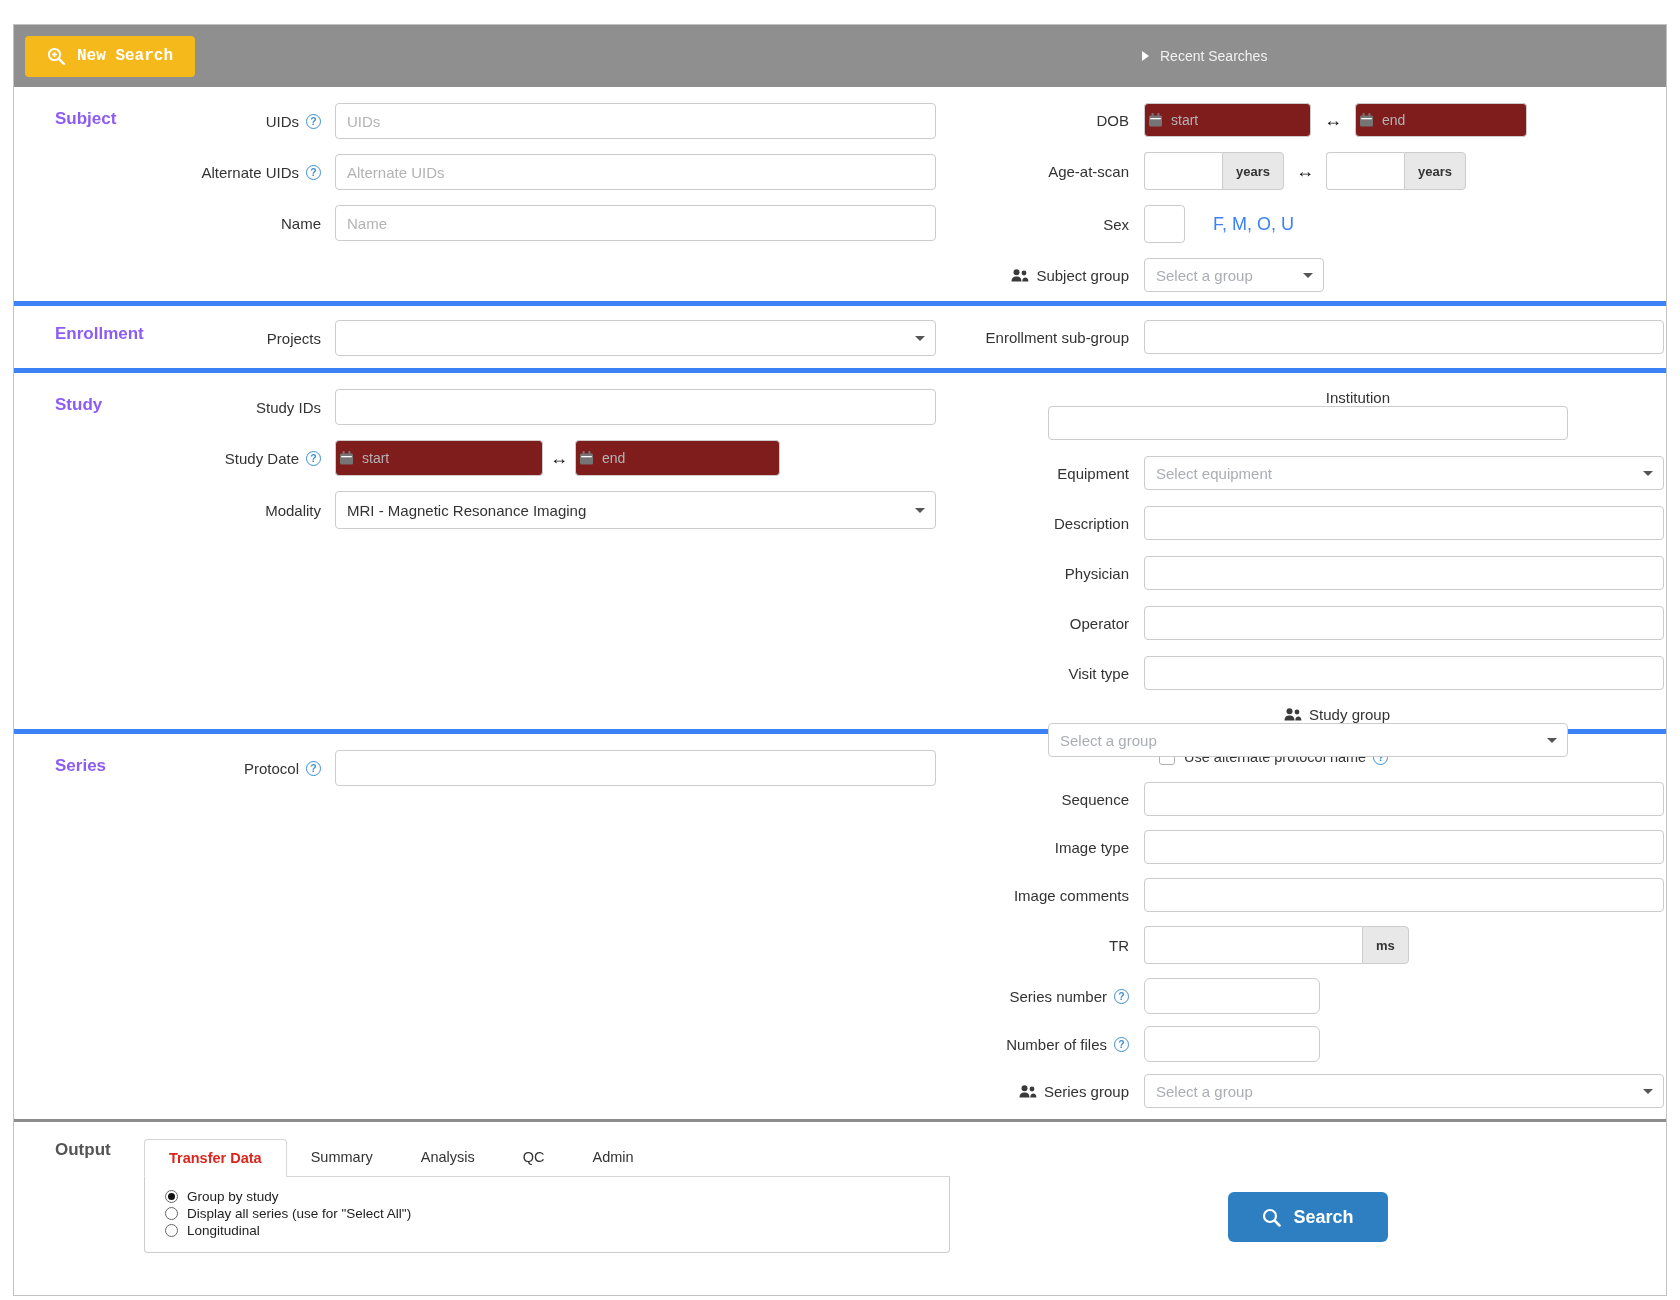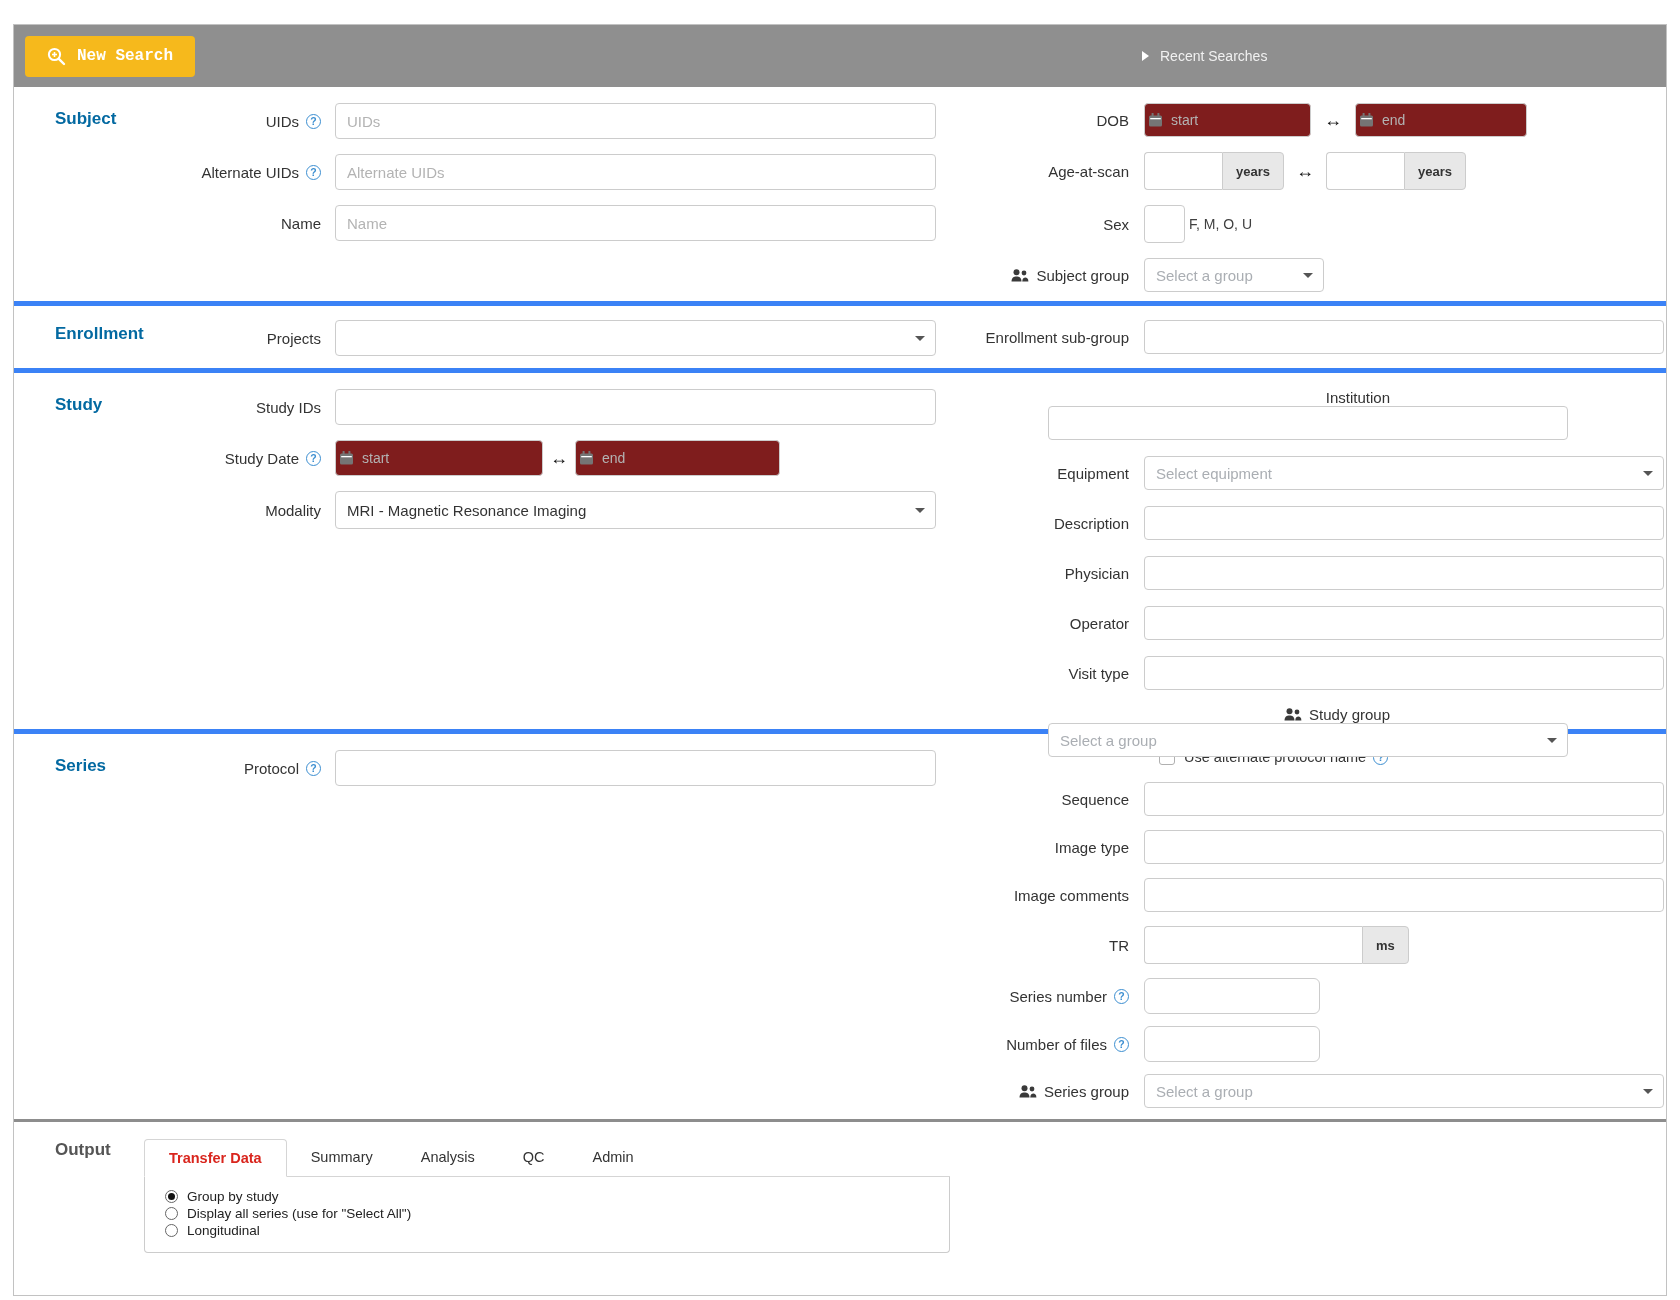--- a/index.html
+++ b/index.html
@@ -13,21 +13,21 @@
   .btn-new { background:#f6b91c; border:none; border-radius:4px; height:41px; padding:0 22px;
              display:flex; align-items:center; gap:11px; color:#fff; font-weight:700; font-size:16px; cursor:pointer;
              font-family:Liberation Mono, monospace; }
   .recent { position:absolute; left:1128px; top:0; height:62px; display:flex; align-items:center; gap:11px;
             color:#f1f1f1; font-size:14px; cursor:pointer; }
   .tri-right { width:0; height:0; border-top:5px solid transparent; border-bottom:5px solid transparent; border-left:7px solid #fff; }
 
   
   .section { display:flex; align-items:flex-start; }
   .section + .section { border-top:5px solid #3b82f6; }
-  .sec-title { flex:0 0 135px; padding:22px 0 0 41px; font-size:17px; font-weight:700; color:#0369a1; }
+  .sec-title { flex:0 0 135px; padding:22px 0 0 41px; font-size:17px; font-weight:700; color:#8b5cf6; }
   .cols { flex:1; display:flex; align-items:flex-start; }
   .col-l { flex:0 0 801px; padding-top:16px; }
   .col-r { flex:1; padding-top:16px; }
 
   .row { display:flex; align-items:center; margin-bottom:15px; }
   .lbl { font-size:15px; color:#333; text-align:right; flex:none; display:flex; justify-content:flex-end; align-items:center; }
   .col-l .lbl { width:186px; padding-right:14px; }
   .col-r .lbl { width:194px; padding-right:15px; }
 
   input.txt { height:36px; border:1px solid #ccc; border-radius:4px; padding:0 11px; font-size:15px; color:#333;
@@ -52,21 +52,21 @@
   .igroup { display:flex; }
   .igroup input { width:78px; height:38px; border:1px solid #ccc; border-right:none; border-radius:4px 0 0 4px;
                   padding:0 9px; font-size:15px; outline:none; }
   .addon { background:#e8e8e8; border:1px solid #ccc; border-radius:0 4px 4px 0; display:flex; align-items:center;
            padding:0 13px; font-size:13px; color:#333; font-weight:700; }
 
   .help { width:15px; height:15px; border:1px solid #3d8fd1; border-radius:50%; color:#3d8fd1; font-size:10.5px;
           font-weight:700; display:inline-flex; align-items:center; justify-content:center; margin-left:7px; flex:none; cursor:pointer; }
   .help::after { content:"?"; }
 
-  .hint { font-size:14px; color:#404040; margin-left:4px; }
+  .hint { font-size:18px; color:#3b82f6; margin-left:28px; }
   .grp-ico { margin-right:7px; display:inline-flex; }
 
   .checkrow { display:flex; align-items:center; margin-bottom:14px; height:22px; }
   .cbx { width:16px; height:16px; border:1px solid #b0b0b0; border-radius:3px; background:#fff; margin-right:9px; cursor:pointer; flex:none; }
   .cbx-label { font-size:14.5px; color:#333; }
 
   .rounded6 { border-radius:6px !important; }
 
   
   .sec-output { border-top:3px solid #8d8d8d !important; height:176px; }
@@ -437,15 +437,26 @@
         <div class="radio-row">
           <span class="radio"></span>
           <span class="radio-label">Display all series (use for "Select All")</span>
         </div>
         <div class="radio-row">
           <span class="radio"></span>
           <span class="radio-label">Longitudinal</span>
         </div>
       </div>
     </div>
+    <div class="out-right">
+      <button class="btn-search">
+        <span style="display:inline-flex;">
+          <svg width="19" height="19" viewBox="0 0 19 19">
+            <circle cx="8" cy="8" r="6" fill="none" stroke="#fff" stroke-width="2.2"></circle>
+            <line x1="12.6" y1="12.6" x2="17.5" y2="17.5" stroke="#fff" stroke-width="2.5" stroke-linecap="round"></line>
+          </svg>
+        </span>
+        <span>Search</span>
+      </button>
+    </div>
   </div>
 
 </div>
 
 </body></html>

